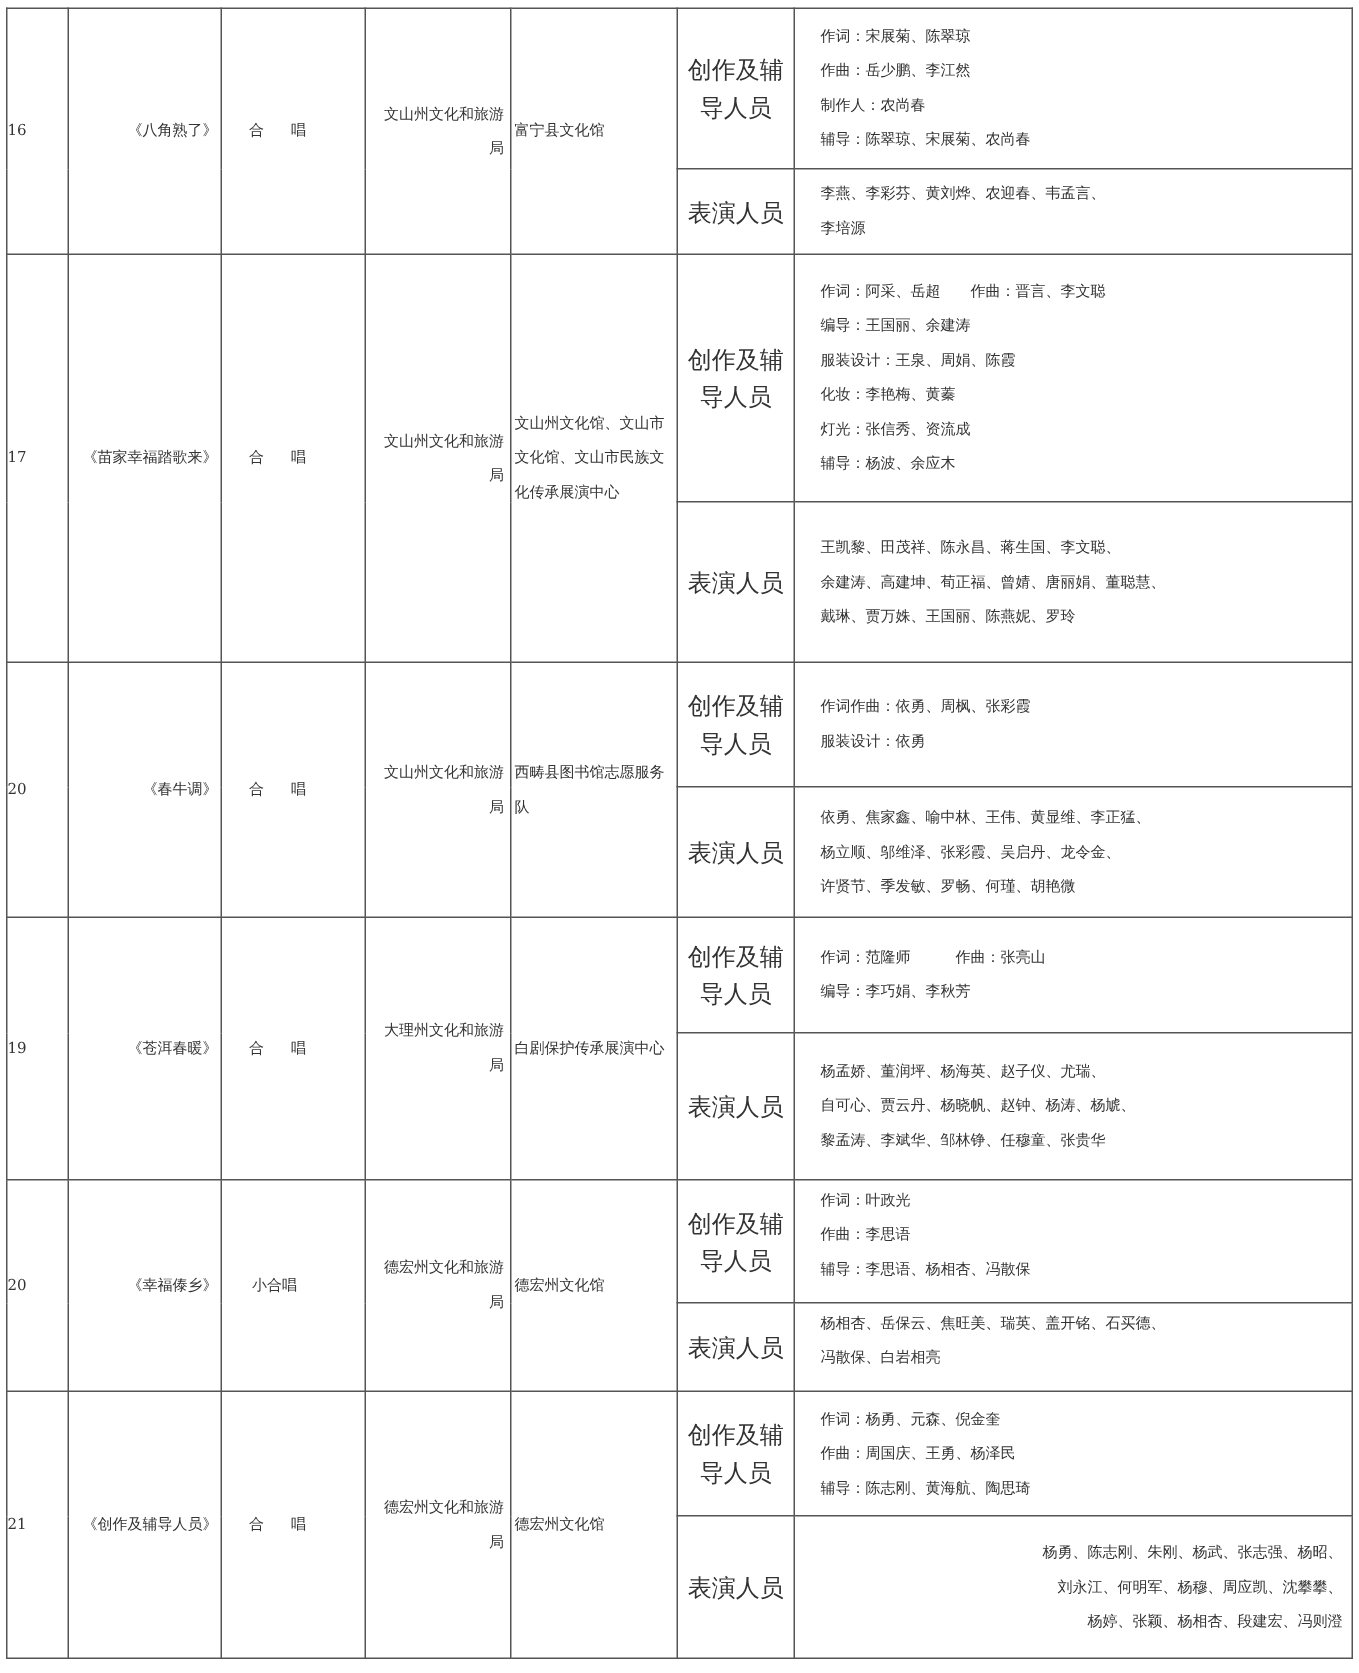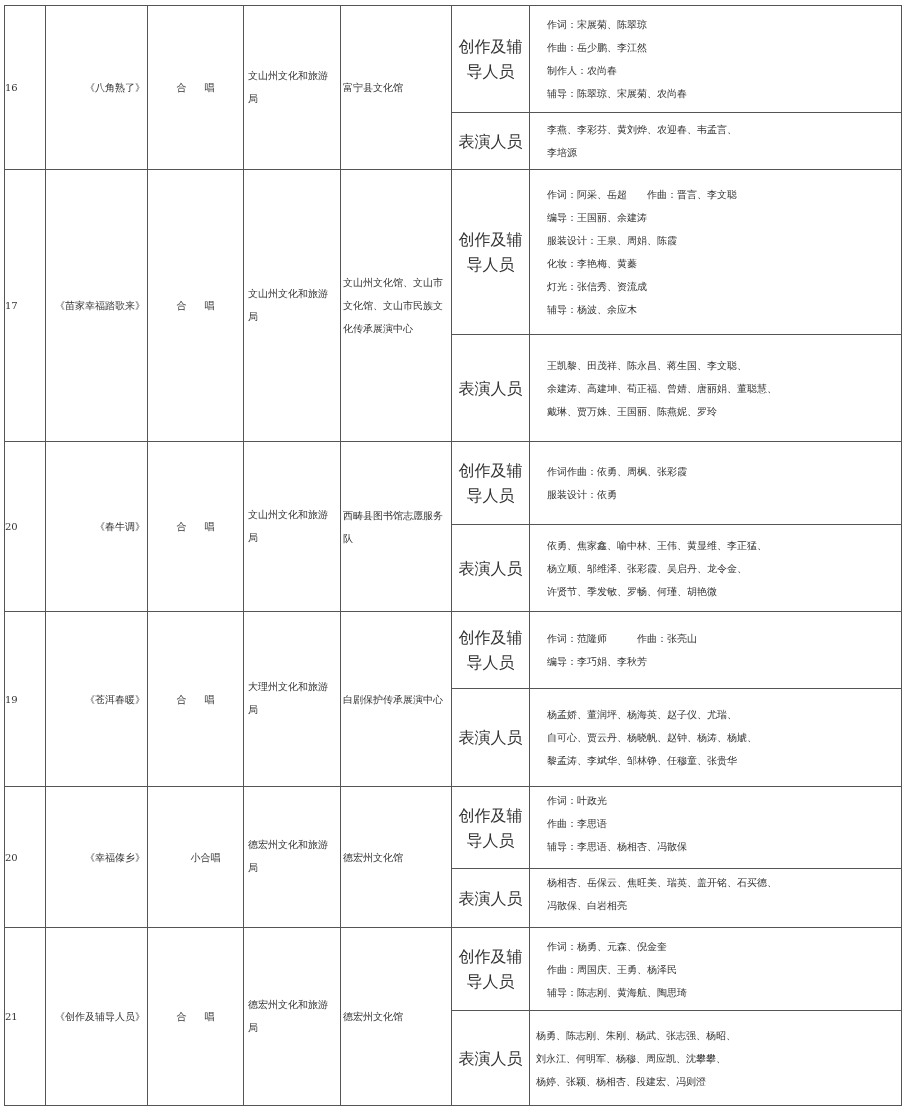--- a/index.html
+++ b/index.html
@@ -3,22 +3,22 @@
 <meta charset="utf-8">
 <style>
   html, body { margin: 0; padding: 0; background: #ffffff; }
   body { width: 906px; height: 1115px; position: relative; overflow: hidden;
          font-family: "DejaVu Serif", "Liberation Serif", serif; color: #333; }
   table { position: absolute; left: 4px; top: 5px; border-collapse: collapse;
           table-layout: fixed; width: 898px; }
   td { border: 1.5px solid #555; padding: 0; font-size: 10px; line-height: 23px; vertical-align: middle; }
   .c-no { width: 41px; text-align: left; }
   .c-title { width: 102px; text-align: right; padding: 0 2px; }
-  .c-form { width: 96px; text-align: center; }
-  .c-org { width: 97px; text-align: left; padding: 0 4px; font-family: Liberation Mono, monospace; }
+  .c-form { width: 96px; }
+  .c-org { width: 97px; text-align: right; padding: 0 4px; }
   .c-unit { width: 111px; padding: 0 2px; }
   .c-role { width: 78px; text-align: center; font-size: 16px; line-height: 25px; }
   .c-names { padding: 2px 6px 2px 17px; }
   .c-names div { white-space: nowrap; }
   .form-spaced { letter-spacing: 18px; padding-left: 18px; }
   .indent { padding-left: 20px; }
 </style>
 </head>
 <body>
 
@@ -152,20 +152,20 @@
       <td rowspan="2" class="c-unit">德宏州文化馆</td>
       <td class="c-role">创作及辅导人员</td>
       <td class="c-names">
         <div>作词：杨勇、元森、倪金奎</div>
         <div>作曲：周国庆、王勇、杨泽民</div>
         <div>辅导：陈志刚、黄海航、陶思琦</div>
       </td>
     </tr>
     <tr style="height:95px">
       <td class="c-role">表演人员</td>
-      <td class="c-names" style="text-align:left; padding-left:6px">
+      <td class="c-names" style="text-align:right; padding-left:6px">
         <div>杨勇、陈志刚、朱刚、杨武、张志强、杨昭、</div>
         <div>刘永江、何明军、杨穆、周应凯、沈攀攀、</div>
         <div>杨婷、张颖、杨相杏、段建宏、冯则澄</div>
       </td>
     </tr>
   </tbody>
 </table>
 
 </body></html>

